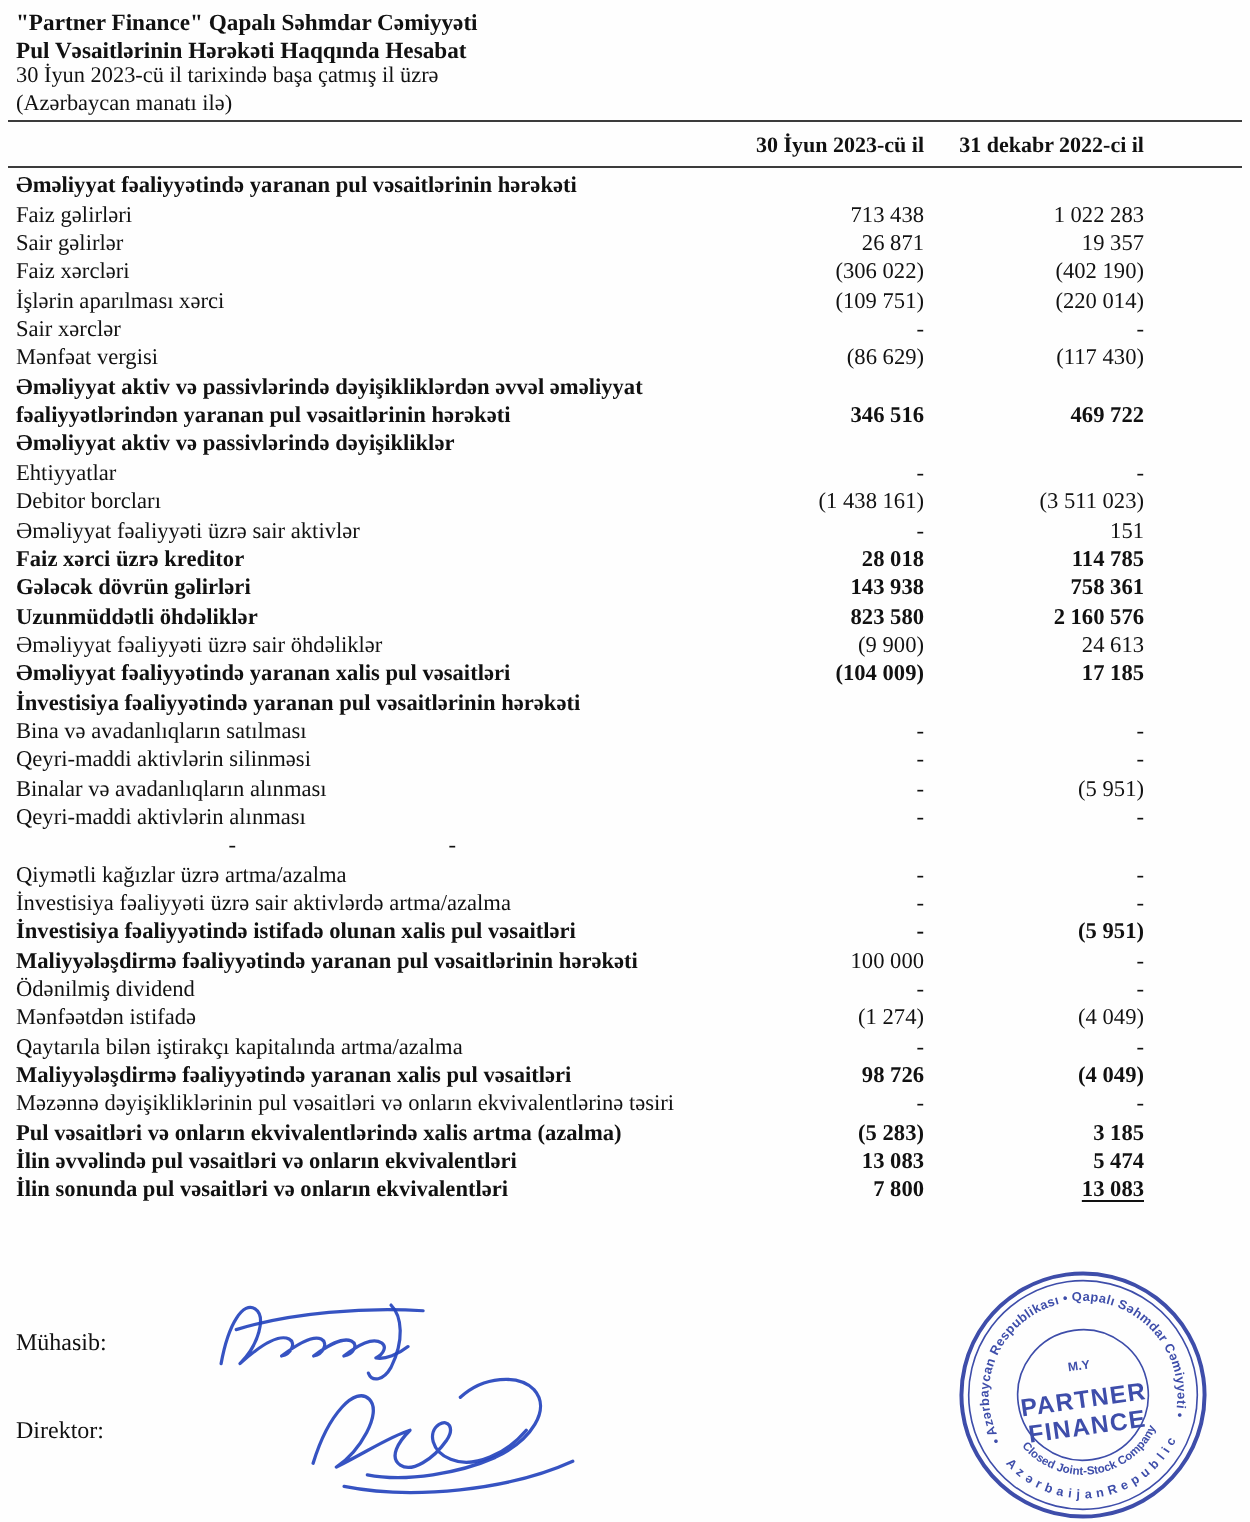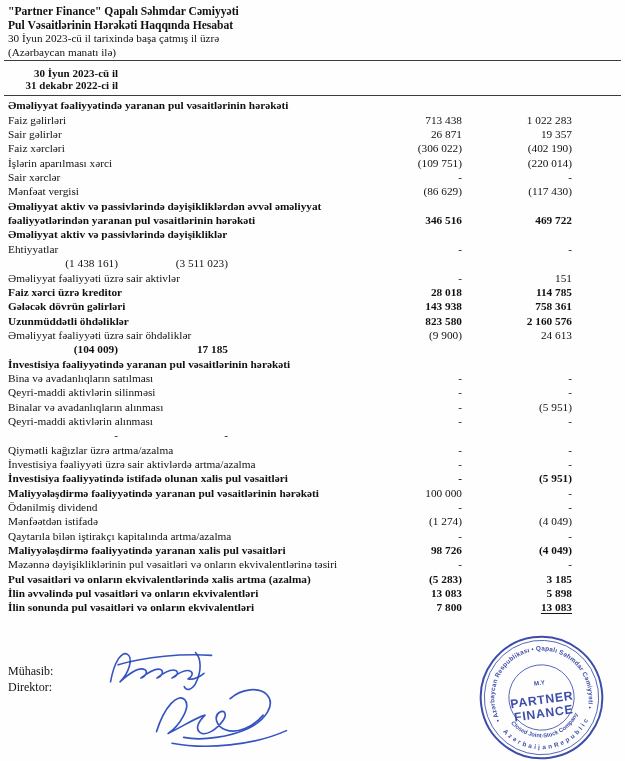--- a/index.html
+++ b/index.html
@@ -6,32 +6,32 @@
   html,body { margin:0; padding:0; background:#e8e8e8; }
   .page {
     position:relative; width:625px; height:761px; margin:0 auto;
     background:#fefefe; color:#111; overflow:hidden;
     font-family:"Liberation Serif","DejaVu Serif",serif; font-size:11.3px;
   }
   .doc-header { padding:5px 8px 0; line-height:13.6px; }
   .doc-header .company, .doc-header .title { font-weight:700; font-size:11.6px; }
   .doc-header .period, .doc-header .currency { font-size:11.2px; }
   .rule { height:0; border-top:1px solid #3c3c3c; margin:1px 4px 0; }
-  .colheads { display:flex; justify-content:flex-end; padding:6px 53px 3px 8px; font-weight:700; font-size:11px;flex-direction:column; }
+  .colheads { display:flex; justify-content:flex-end; padding:6px 53px 3px 8px; font-weight:700; font-size:11px; }
   .colheads .col { width:110px; text-align:right; white-space:nowrap; }
   .rows { padding-top:2px; }
   .row { display:flex; align-items:flex-end; padding:0 53px 0 8px; line-height:14.35px; }
   .row .label { flex:1; padding-right:4px; }
   .row .val { width:110px; text-align:right; white-space:nowrap; }
   .row.bold { font-weight:700; }
   .row.bold-label .label { font-weight:700; }
   .row .val.u { text-decoration:underline; text-underline-offset:2px; }
   .sig-label { position:absolute; left:8px; font-size:12px; }
   .sig-label.accountant { top:664px; }
-  .sig-label.director { top:680px; }
+  .sig-label.director { top:708px; }
   .sig { position:absolute; }
   .sig.sig1 { left:103px; top:643px; width:118px; height:54px; }
   .sig.sig2 { left:143px; top:684px; width:155px; height:70px; }
   .sig path { fill:none; stroke:var(--ink-blue,#2747c0); stroke-width:1.7;
               stroke-linecap:round; stroke-linejoin:round; opacity:.92; }
   .stamp { position:absolute; left:478px; top:634px; width:127px; height:127px;
            transform:rotate(-8deg); opacity:.92;
            font-family:"Liberation Sans","DejaVu Sans",sans-serif; }
   .stamp .ring { fill:none; stroke:var(--stamp-blue,#2e3fa3); }
   .stamp text { fill:var(--stamp-blue,#2e3fa3); font-weight:700; }
@@ -102,20 +102,21 @@
         <div class="label">Əməliyyat aktiv və passivlərində dəyişikliklər</div>
         <div class="val"></div>
         <div class="val"></div>
       </div>
       <div class="row">
         <div class="label">Ehtiyyatlar</div>
         <div class="val">-</div>
         <div class="val">-</div>
       </div>
       <div class="row">
+        <div class="label">Debitor borcları</div>
         <div class="val">(1 438 161)</div>
         <div class="val">(3 511 023)</div>
       </div>
       <div class="row">
         <div class="label">Əməliyyat fəaliyyəti üzrə sair aktivlər</div>
         <div class="val">-</div>
         <div class="val">151</div>
       </div>
       <div class="row bold">
         <div class="label">Faiz xərci üzrə kreditor</div>
@@ -131,20 +132,21 @@
         <div class="label">Uzunmüddətli öhdəliklər</div>
         <div class="val">823 580</div>
         <div class="val">2 160 576</div>
       </div>
       <div class="row">
         <div class="label">Əməliyyat fəaliyyəti üzrə sair öhdəliklər</div>
         <div class="val">(9 900)</div>
         <div class="val">24 613</div>
       </div>
       <div class="row bold">
+        <div class="label">Əməliyyat fəaliyyətində yaranan xalis pul vəsaitləri</div>
         <div class="val">(104 009)</div>
         <div class="val">17 185</div>
       </div>
       <div class="row bold">
         <div class="label">İnvestisiya fəaliyyətində yaranan pul vəsaitlərinin hərəkəti</div>
         <div class="val"></div>
         <div class="val"></div>
       </div>
       <div class="row">
         <div class="label">Bina və avadanlıqların satılması</div>
@@ -216,21 +218,21 @@
         <div class="val">-</div>
       </div>
       <div class="row bold">
         <div class="label">Pul vəsaitləri və onların ekvivalentlərində xalis artma (azalma)</div>
         <div class="val">(5 283)</div>
         <div class="val">3 185</div>
       </div>
       <div class="row bold">
         <div class="label">İlin əvvəlində pul vəsaitləri və onların ekvivalentləri</div>
         <div class="val">13 083</div>
-        <div class="val">5 898</div>
+        <div class="val">5 474</div>
       </div>
       <div class="row bold">
         <div class="label">İlin sonunda pul vəsaitləri və onların ekvivalentləri</div>
         <div class="val">7 800</div>
         <div class="val u">13 083</div>
       </div>
     </div>
 
   <div class="sig-label accountant">Mühasib:</div>
   <div class="sig-label director">Direktor:</div>

